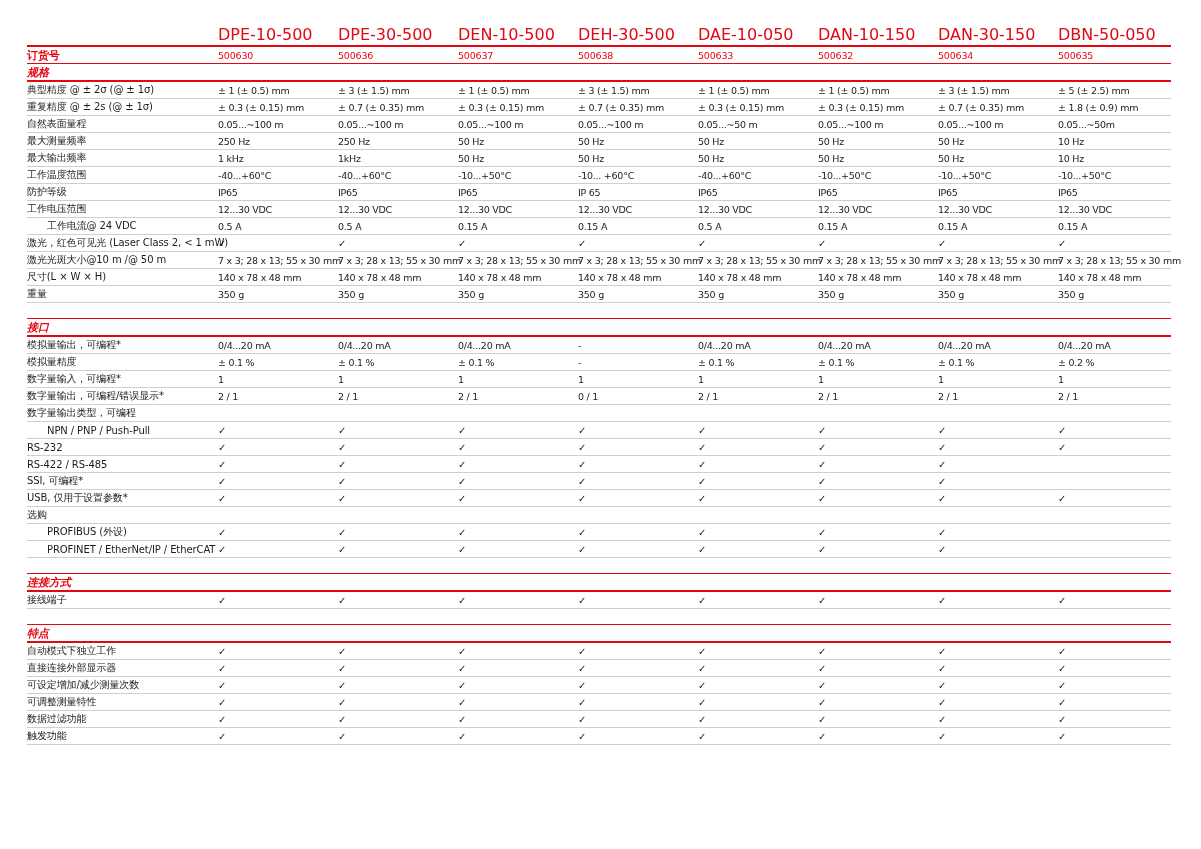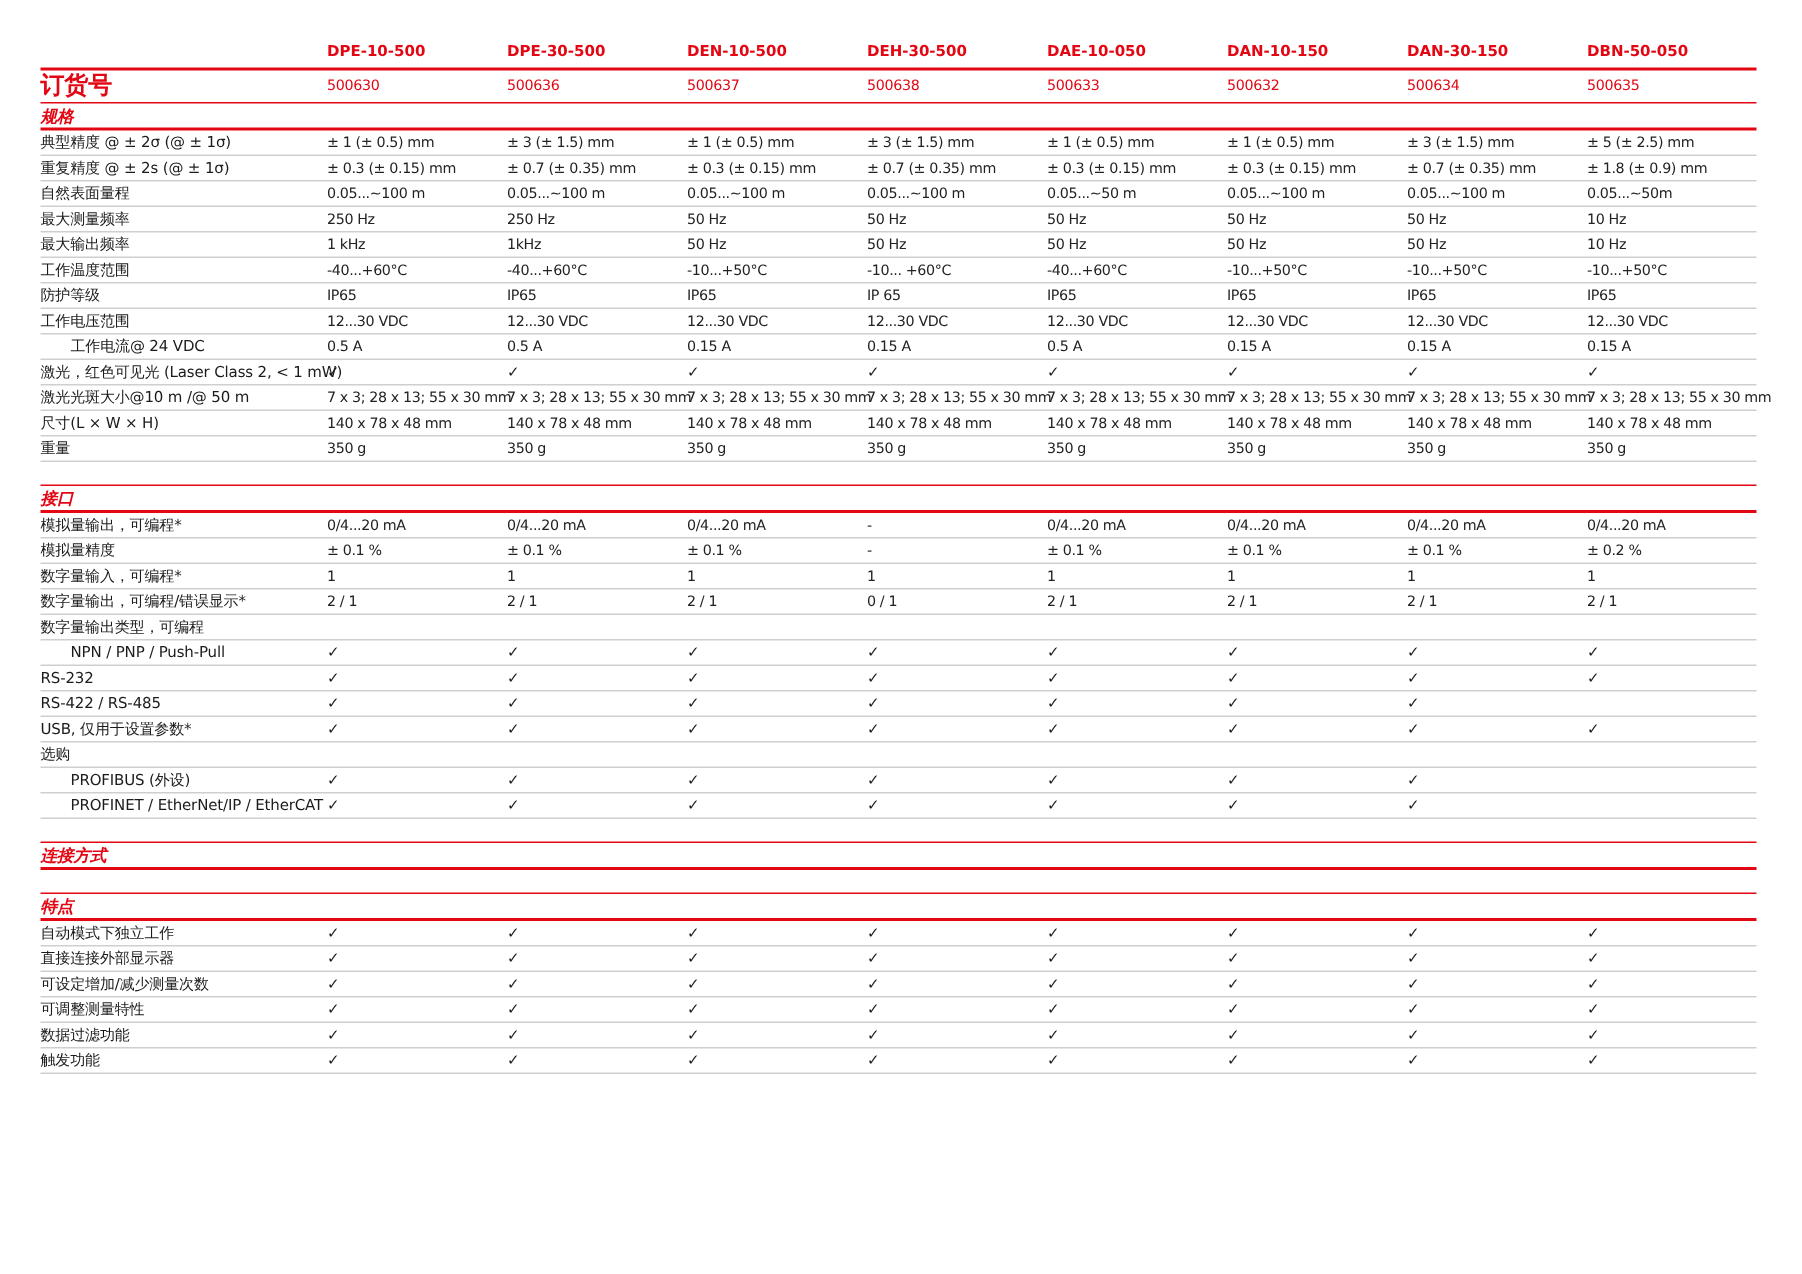--- a/index.html
+++ b/index.html
@@ -11,29 +11,29 @@
   .page { position: relative; width: 1201px; height: 849px; background: #fff; }
 
   table.spec {
     position: absolute; left: 27px; top: 24px;
     width: 1144px; table-layout: fixed; border-collapse: collapse;
   }
   table.spec td, table.spec th { padding: 0; margin: 0; vertical-align: middle; text-align: left; }
 
   
   tr.products th {
-    height: 21px; font-size: 10px; font-weight: bold;
+    height: 21px; font-size: 16px; font-weight: normal;
     color: var(--accent); white-space: nowrap;
     border-bottom: 2px solid var(--accent);
   }
   tr.products td.corner { border-bottom: 2px solid var(--accent); }
 
   
   tr.order td { height: 16px; border-bottom: 1px solid var(--accent); }
-  tr.order td.row-label { font-size: 16px; font-weight: bold; color: var(--accent); }
+  tr.order td.row-label { font-size: 11px; font-weight: bold; color: var(--accent); }
   tr.order td.val { font-size: 9.5px; color: var(--accent); letter-spacing: -0.2px; margin-left: 23px; }
 
   
   tr.section-gap td { height: 15px; border-bottom: 1px solid var(--accent); }
   tr.section-title td {
     height: 16px; font-size: 11px; font-weight: bold; color: var(--accent);
     border-bottom: 2px solid var(--accent); white-space: nowrap; font-style: italic;
   }
 
   
@@ -317,20 +317,31 @@
           <td class="val"><span class="check">✓</span></td>
           <td class="val"><span class="check">✓</span></td>
           <td class="val"><span class="check">✓</span></td>
           <td class="val"><span class="check">✓</span></td>
           <td class="val"><span class="check">✓</span></td>
           <td class="val"><span class="check">✓</span></td>
           <td class="val"><span class="check">✓</span></td>
           <td class="val"></td>
         </tr>
         <tr class="data">
+          <td class="row-label">SSI, 可编程*</td>
+          <td class="val"><span class="check">✓</span></td>
+          <td class="val"><span class="check">✓</span></td>
+          <td class="val"><span class="check">✓</span></td>
+          <td class="val"><span class="check">✓</span></td>
+          <td class="val"><span class="check">✓</span></td>
+          <td class="val"><span class="check">✓</span></td>
+          <td class="val"><span class="check">✓</span></td>
+          <td class="val"></td>
+        </tr>
+        <tr class="data">
           <td class="row-label">USB, 仅用于设置参数*</td>
           <td class="val"><span class="check">✓</span></td>
           <td class="val"><span class="check">✓</span></td>
           <td class="val"><span class="check">✓</span></td>
           <td class="val"><span class="check">✓</span></td>
           <td class="val"><span class="check">✓</span></td>
           <td class="val"><span class="check">✓</span></td>
           <td class="val"><span class="check">✓</span></td>
           <td class="val"><span class="check">✓</span></td>
         </tr>
@@ -358,20 +369,31 @@
           <td class="val"><span class="check">✓</span></td>
           <td class="val"><span class="check">✓</span></td>
           <td class="val"><span class="check">✓</span></td>
           <td class="val"></td>
         </tr>
         <tr class="section-gap">
           <td colspan="9"></td>
         </tr>
         <tr class="section-title">
           <td colspan="9">连接方式</td>
+        </tr>
+        <tr class="data">
+          <td class="row-label">接线端子</td>
+          <td class="val"><span class="check">✓</span></td>
+          <td class="val"><span class="check">✓</span></td>
+          <td class="val"><span class="check">✓</span></td>
+          <td class="val"><span class="check">✓</span></td>
+          <td class="val"><span class="check">✓</span></td>
+          <td class="val"><span class="check">✓</span></td>
+          <td class="val"><span class="check">✓</span></td>
+          <td class="val"><span class="check">✓</span></td>
         </tr>
         <tr class="section-gap">
           <td colspan="9"></td>
         </tr>
         <tr class="section-title">
           <td colspan="9">特点</td>
         </tr>
         <tr class="data">
           <td class="row-label">自动模式下独立工作</td>
           <td class="val"><span class="check">✓</span></td>

